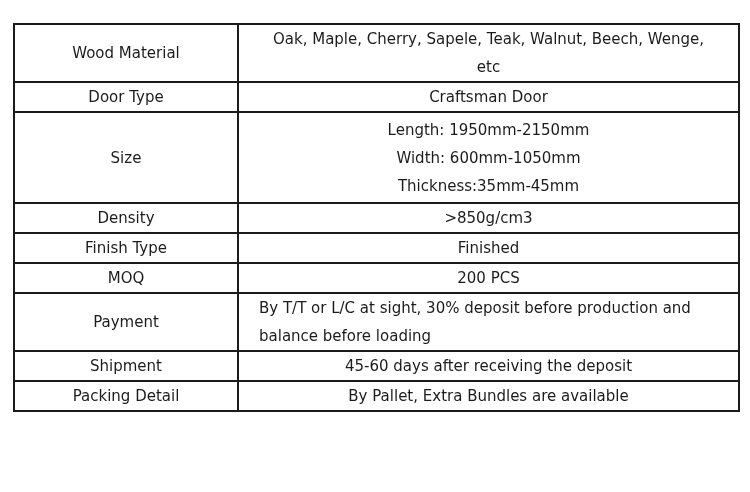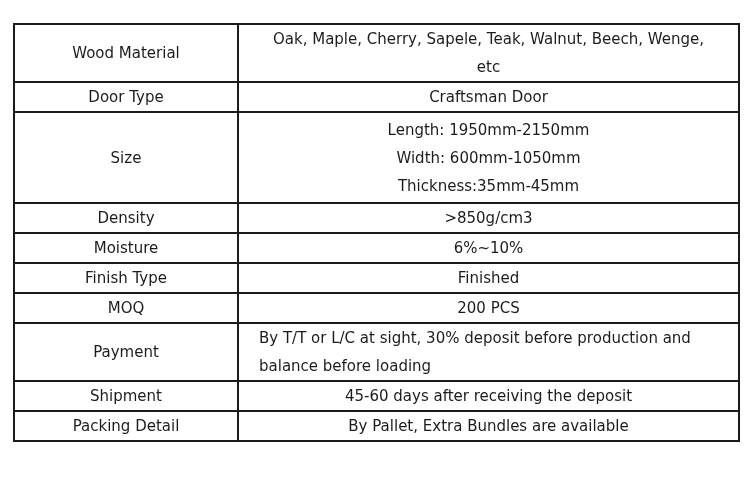--- a/index.html
+++ b/index.html
@@ -75,26 +75,20 @@
         </td>
   </tr>
 
   <tr style="height: 29px;">
     <td class="label-cell">Density</td>
     <td class="value-cell">
           <div class="cell-line">&gt;850g/cm3</div>
         </td>
   </tr>
 
-  <tr style="height: 29px;">
-    <td class="label-cell">Moisture</td>
-    <td class="value-cell">
-          <div class="cell-line">6%~10%</div>
-        </td>
-  </tr>
 
   <tr style="height: 30px;">
     <td class="label-cell">Finish Type</td>
     <td class="value-cell">
           <div class="cell-line">Finished</div>
         </td>
   </tr>
 
   <tr style="height: 28px; margin-top: 16px;">
     <td class="label-cell">MOQ</td>

